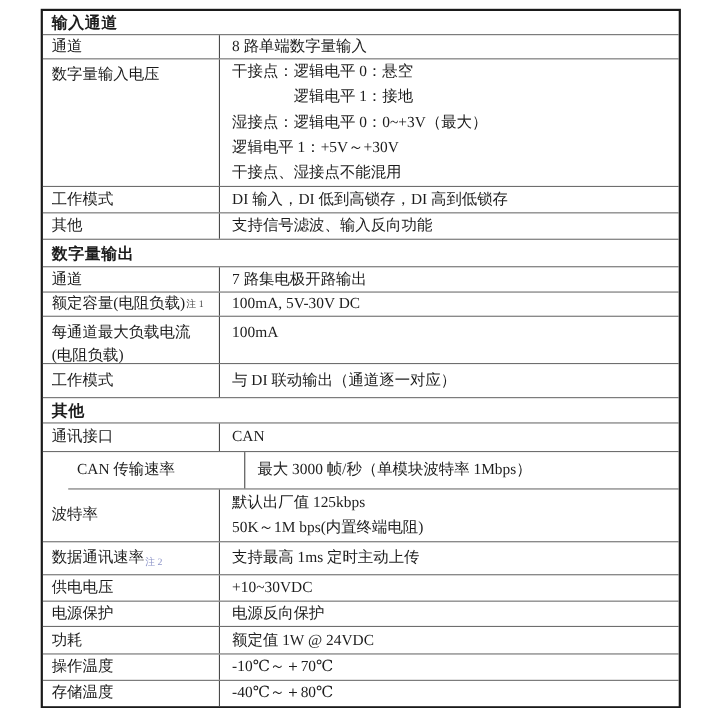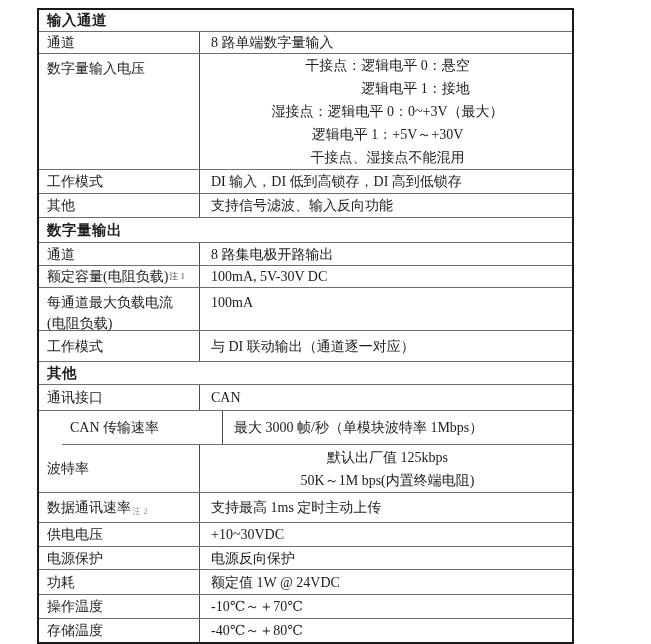--- a/index.html
+++ b/index.html
@@ -4,21 +4,21 @@
 <style>
   html,body{margin:0;padding:0;}
   body{
     width:651px;height:644px;overflow:hidden;background:#ffffff;
     font-family:"Liberation Serif","DejaVu Serif",serif;
     color:#1c1c1c;
     -webkit-font-smoothing:antialiased;
   }
   .page{position:relative;width:651px;height:644px;}
   .spec-table{
-    position:absolute;left:37px;top:8px;width:537px;
+    position:absolute;left:37px;top:8px;width:582px;
     border:2px solid #1a1a1a;
     box-sizing:border-box;
     background:#fff;
   }
   .row{
     display:flex;
     border-bottom:1px solid #6e6e6e;
     box-sizing:border-box;
     font-size:14px;
   }
@@ -37,21 +37,21 @@
   }
   .cell.value{
     flex:1;padding:2px 8px 2px 11px;
     line-height:21px;
   }
   .cell.top{align-items:flex-start;padding-top:4px;}
   .cell.value.multi{
     display:flex;flex-direction:column;justify-content:center;
     align-items:stretch;
   }
-  .vline{line-height:23px;white-space:nowrap;text-align:center;}
+  .vline{line-height:23px;white-space:nowrap;}
   .vline.indent{padding-left:56px;}
   .note{
     font-size:9px;margin-left:1px;line-height:10px;
     align-self:flex-end;padding-bottom:4px;
     white-space:nowrap;
   }
 </style>
 </head>
 <body>
 
@@ -97,21 +97,21 @@
         </div>
       </div>
       <div class="row" style="height: 25px;">
         <div class="section-cell">数字量输出</div>
       </div>
       <div class="row" style="height: 23px;">
         <div class="cell label">
           <span>通道</span>
         </div>
         <div class="cell value">
-          <span>8 路集电极开路输出</span>
+          <span>7 路集电极开路输出</span>
         </div>
       </div>
       <div class="row" style="height: 22px;">
         <div class="cell label">
           <span>额定容量(电阻负载)</span>
           <span class="note" style="color: rgb(74, 74, 74);">注 1</span>
         </div>
         <div class="cell value">
           <span>100mA, 5V-30V DC</span>
         </div>

